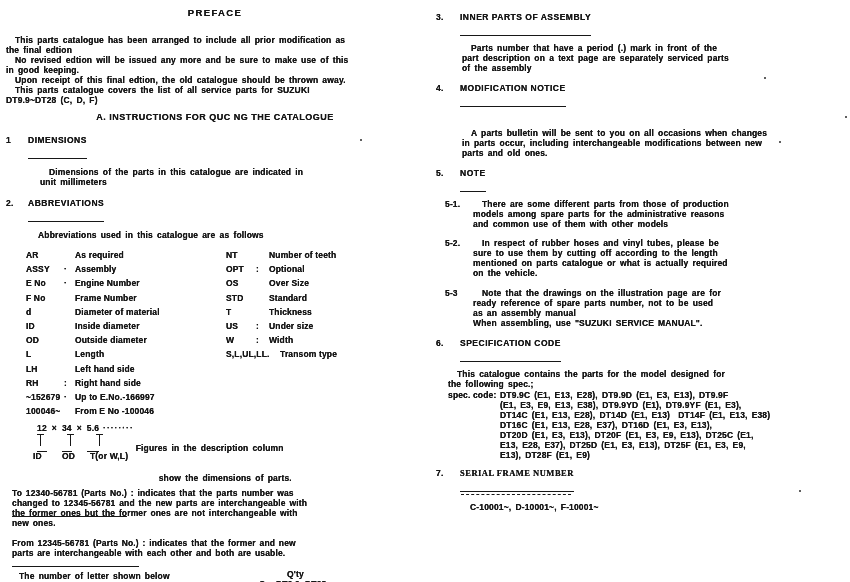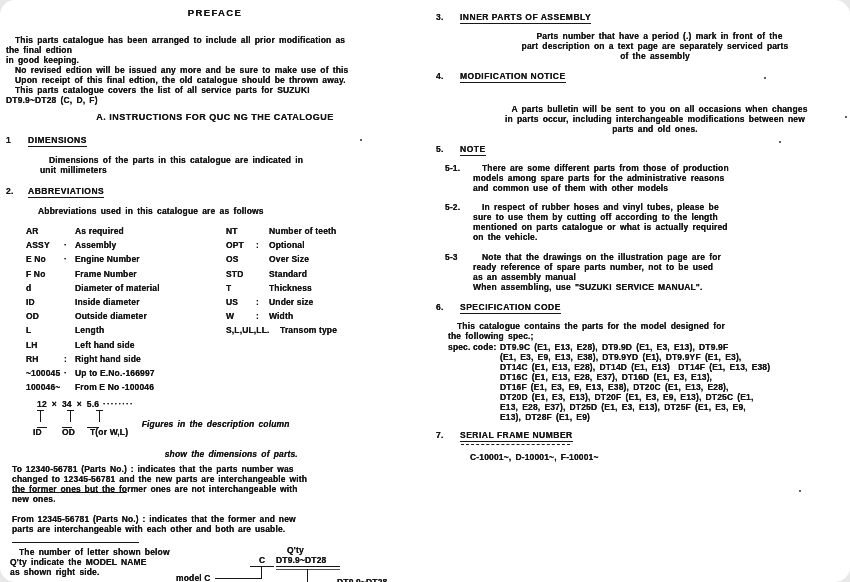--- a/index.html
+++ b/index.html
@@ -1,83 +1,82 @@
 <!DOCTYPE html>
 <html><head>
 <meta charset="utf-8">
 <style>
   html,body{margin:0;padding:0;background:#e8e8e8;}
   .page{
     position:relative;width:850px;height:582px;background:#ffffff;
     font-family:"Liberation Sans",sans-serif;font-weight:700;color:#171717;
     font-size:8.5px;line-height:10px;letter-spacing:.15px;overflow:hidden;
     text-shadow:0 0 .5px currentColor;
-    border-radius:15px;
   }
   .col{position:absolute;top:4px;}
   .col-left{left:6px;width:418px;}
   .col-right{left:436px;width:412px;}
   .line{white-space:pre;word-spacing:1.6px;}
   .in{padding-left:9px;}
   .doc-title{text-align:center;font-size:9.5px;letter-spacing:1.4px;margin:4px 0 17px;}
   .subhead{text-align:center;font-size:9px;letter-spacing:.5px;margin:7px 0 0;}
   .sec{display:flex;align-items:baseline;}
   .sec .num{flex:none;width:22px;}
   .col-right .sec .num{width:24px;}
-  .sec .t{border-bottom:1.5px solid currentColor;padding-bottom:1px;letter-spacing:.5px;white-space:pre;}
+  .sec .t{border-bottom:1.5px solid currentColor;padding-bottom:13px;letter-spacing:.5px;white-space:pre;}
   .u{border-bottom:1.5px solid currentColor;padding-bottom:18px;}
-  .u2{position:relative;}
+  .u2{position:relative;font-family:Liberation Serif, serif;}
   .u2::after{content:"";position:absolute;left:1px;right:3px;bottom:-3.5px;border-bottom:1.2px dashed currentColor;}
   .m-s1h{margin-top:13px;}
   .m-s1b{margin:8px 0 0 34px;}
   .m-s2h{margin-top:11px;}
   .m-s2b{margin:8px 0 0 32px;}
   .abbr{display:flex;margin:8px 0 0 20px;}
   .abbr-sub-left{width:200px;flex:none;}
   .abrow{display:flex;line-height:14.2px;white-space:pre;}
   .abbr-sub-left .ab{flex:none;min-width:38px;}
   .abbr-sub-left .sep{flex:none;width:11px;text-align:left;}
   .abbr-sub-right .ab{flex:none;min-width:30px;}
   .abbr-sub-right .sep{flex:none;width:13px;}
   .dim{position:relative;height:55px;margin:5px 0 0 31px;}
   .dim-row{display:flex;align-items:flex-start;white-space:pre;}
   .dim-row .gap{width:5px;}
   .dim-dots{margin-left:4px;letter-spacing:1px;color:#222;}
-  .dim-note{margin-left:8px;font-style:italic;}
+  .dim-note{margin-left:2px;}
   .vline{position:absolute;width:0;height:11px;top:12px;border-left:1.6px solid #171717;}
   .vtick{position:absolute;width:7px;height:0;top:11px;border-top:1.6px solid #171717;}
   .dim-lab{position:absolute;top:28px;white-space:pre;}
   .pnote{margin:10px 0 0 6px;}
   .pnote .line{word-spacing:1.2px;}
   .qty{position:relative;height:52px;margin-top:11px;}
   .qty .notes{position:absolute;left:4px;top:2px;}
   .q-abs{position:absolute;white-space:pre;}
   .hrule{position:absolute;height:0;border-top:1.6px solid #171717;}
   .vrule{position:absolute;width:0;border-left:1.6px solid #171717;}
   .item{display:flex;margin-left:9px;}
   .item .inum{flex:none;width:28px;}
-  .body-r{margin-left:26px;text-align:center;}
+  .body-r{margin-left:26px;}
   .spec{position:relative;padding-left:64px;margin-top:1px;}
   .spec-label{position:absolute;left:12px;top:0;white-space:pre;}
   .speck{position:absolute;width:2px;height:2px;background:#2a2a2a;border-radius:50%;}
 </style>
 </head>
 <body>
 
 <div class="page">
 
   <div class="col col-left">
 
     <div class="doc-title">PREFACE</div>
 
     <div>
       <div class="line in">This parts catalogue has been arranged to include all prior modification as</div>
       <div class="line">the final edtion</div>
+      <div class="line in">No revised edtion will be issued any more and be sure to make use of this</div>
       <div class="line">in good keeping.</div>
-      <div class="line in">No revised edtion will be issued any more and be sure to make use of this</div>
       <div class="line in">Upon receipt of this final edtion, the old catalogue should be thrown away.</div>
       <div class="line in">This parts catalogue covers the list of all service parts for SUZUKI</div>
       <div class="line">DT9.9~DT28 (C, D, F)</div>
     </div>
 
     <div class="subhead">A. INSTRUCTIONS FOR QUC NG THE CATALOGUE</div>
 
     <div class="sec m-s1h">
       <span class="num">1</span>
       <span class="t">DIMENSIONS</span>
@@ -100,21 +99,21 @@
         <div class="abrow"><span class="ab">AR</span><span class="sep"></span><span class="de">As required</span></div>
         <div class="abrow"><span class="ab">ASSY</span><span class="sep">·</span><span class="de">Assembly</span></div>
         <div class="abrow"><span class="ab">E No</span><span class="sep">·</span><span class="de">Engine Number</span></div>
         <div class="abrow"><span class="ab">F No</span><span class="sep"></span><span class="de">Frame Number</span></div>
         <div class="abrow"><span class="ab">d</span><span class="sep"></span><span class="de">Diameter of material</span></div>
         <div class="abrow"><span class="ab">ID</span><span class="sep"></span><span class="de">Inside diameter</span></div>
         <div class="abrow"><span class="ab">OD</span><span class="sep"></span><span class="de">Outside diameter</span></div>
         <div class="abrow"><span class="ab">L</span><span class="sep"></span><span class="de">Length</span></div>
         <div class="abrow"><span class="ab">LH</span><span class="sep"></span><span class="de">Left hand side</span></div>
         <div class="abrow"><span class="ab">RH</span><span class="sep">:</span><span class="de">Right hand side</span></div>
-        <div class="abrow"><span class="ab">~100045</span><span class="sep">·</span><span class="de">Up to E.No.-166997</span></div>
+        <div class="abrow"><span class="ab">~152679</span><span class="sep">·</span><span class="de">Up to E.No.-166997</span></div>
         <div class="abrow"><span class="ab">100046~</span><span class="sep"></span><span class="de">From E No -100046</span></div>
       </div>
       <div class="abbr-sub-right">
         <div class="abrow"><span class="ab">NT</span><span class="sep"></span><span class="de">Number of teeth</span></div>
         <div class="abrow"><span class="ab">OPT</span><span class="sep">:</span><span class="de">Optional</span></div>
         <div class="abrow"><span class="ab">OS</span><span class="sep"></span><span class="de">Over Size</span></div>
         <div class="abrow"><span class="ab">STD</span><span class="sep"></span><span class="de">Standard</span></div>
         <div class="abrow"><span class="ab">T</span><span class="sep"></span><span class="de">Thickness</span></div>
         <div class="abrow"><span class="ab">US</span><span class="sep">:</span><span class="de">Under size</span></div>
         <div class="abrow"><span class="ab">W</span><span class="sep">:</span><span class="de">Width</span></div>
@@ -243,21 +242,20 @@
     <div style="margin:7px 0 0 12px">
       <div class="line in">This catalogue contains the parts for the model designed for</div>
       <div class="line">the following spec.;</div>
     </div>
     <div class="spec">
       <span class="spec-label">spec. code:</span>
       <div class="line">DT9.9C (E1, E13, E28), DT9.9D (E1, E3, E13), DT9.9F</div>
       <div class="line">(E1, E3, E9, E13, E38), DT9.9YD (E1), DT9.9YF (E1, E3),</div>
       <div class="line">DT14C (E1, E13, E28), DT14D (E1, E13)  DT14F (E1, E13, E38)</div>
       <div class="line">DT16C (E1, E13, E28, E37), DT16D (E1, E3, E13),</div>
-      <div class="line">DT16F (E1, E3, E9, E13, E38), DT20C (E1, E13, E28),</div>
       <div class="line">DT20D (E1, E3, E13), DT20F (E1, E3, E9, E13), DT25C (E1,</div>
       <div class="line">E13, E28, E37), DT25D (E1, E3, E13), DT25F (E1, E3, E9,</div>
       <div class="line">E13), DT28F (E1, E9)</div>
     </div>
 
     <div class="sec" style="margin-top:8px">
       <span class="num">7.</span>
       <span class="t u2">SERIAL FRAME NUMBER</span>
     </div>
     <div class="line" style="margin:10px 0 0 34px">C-10001~, D-10001~, F-10001~</div>

